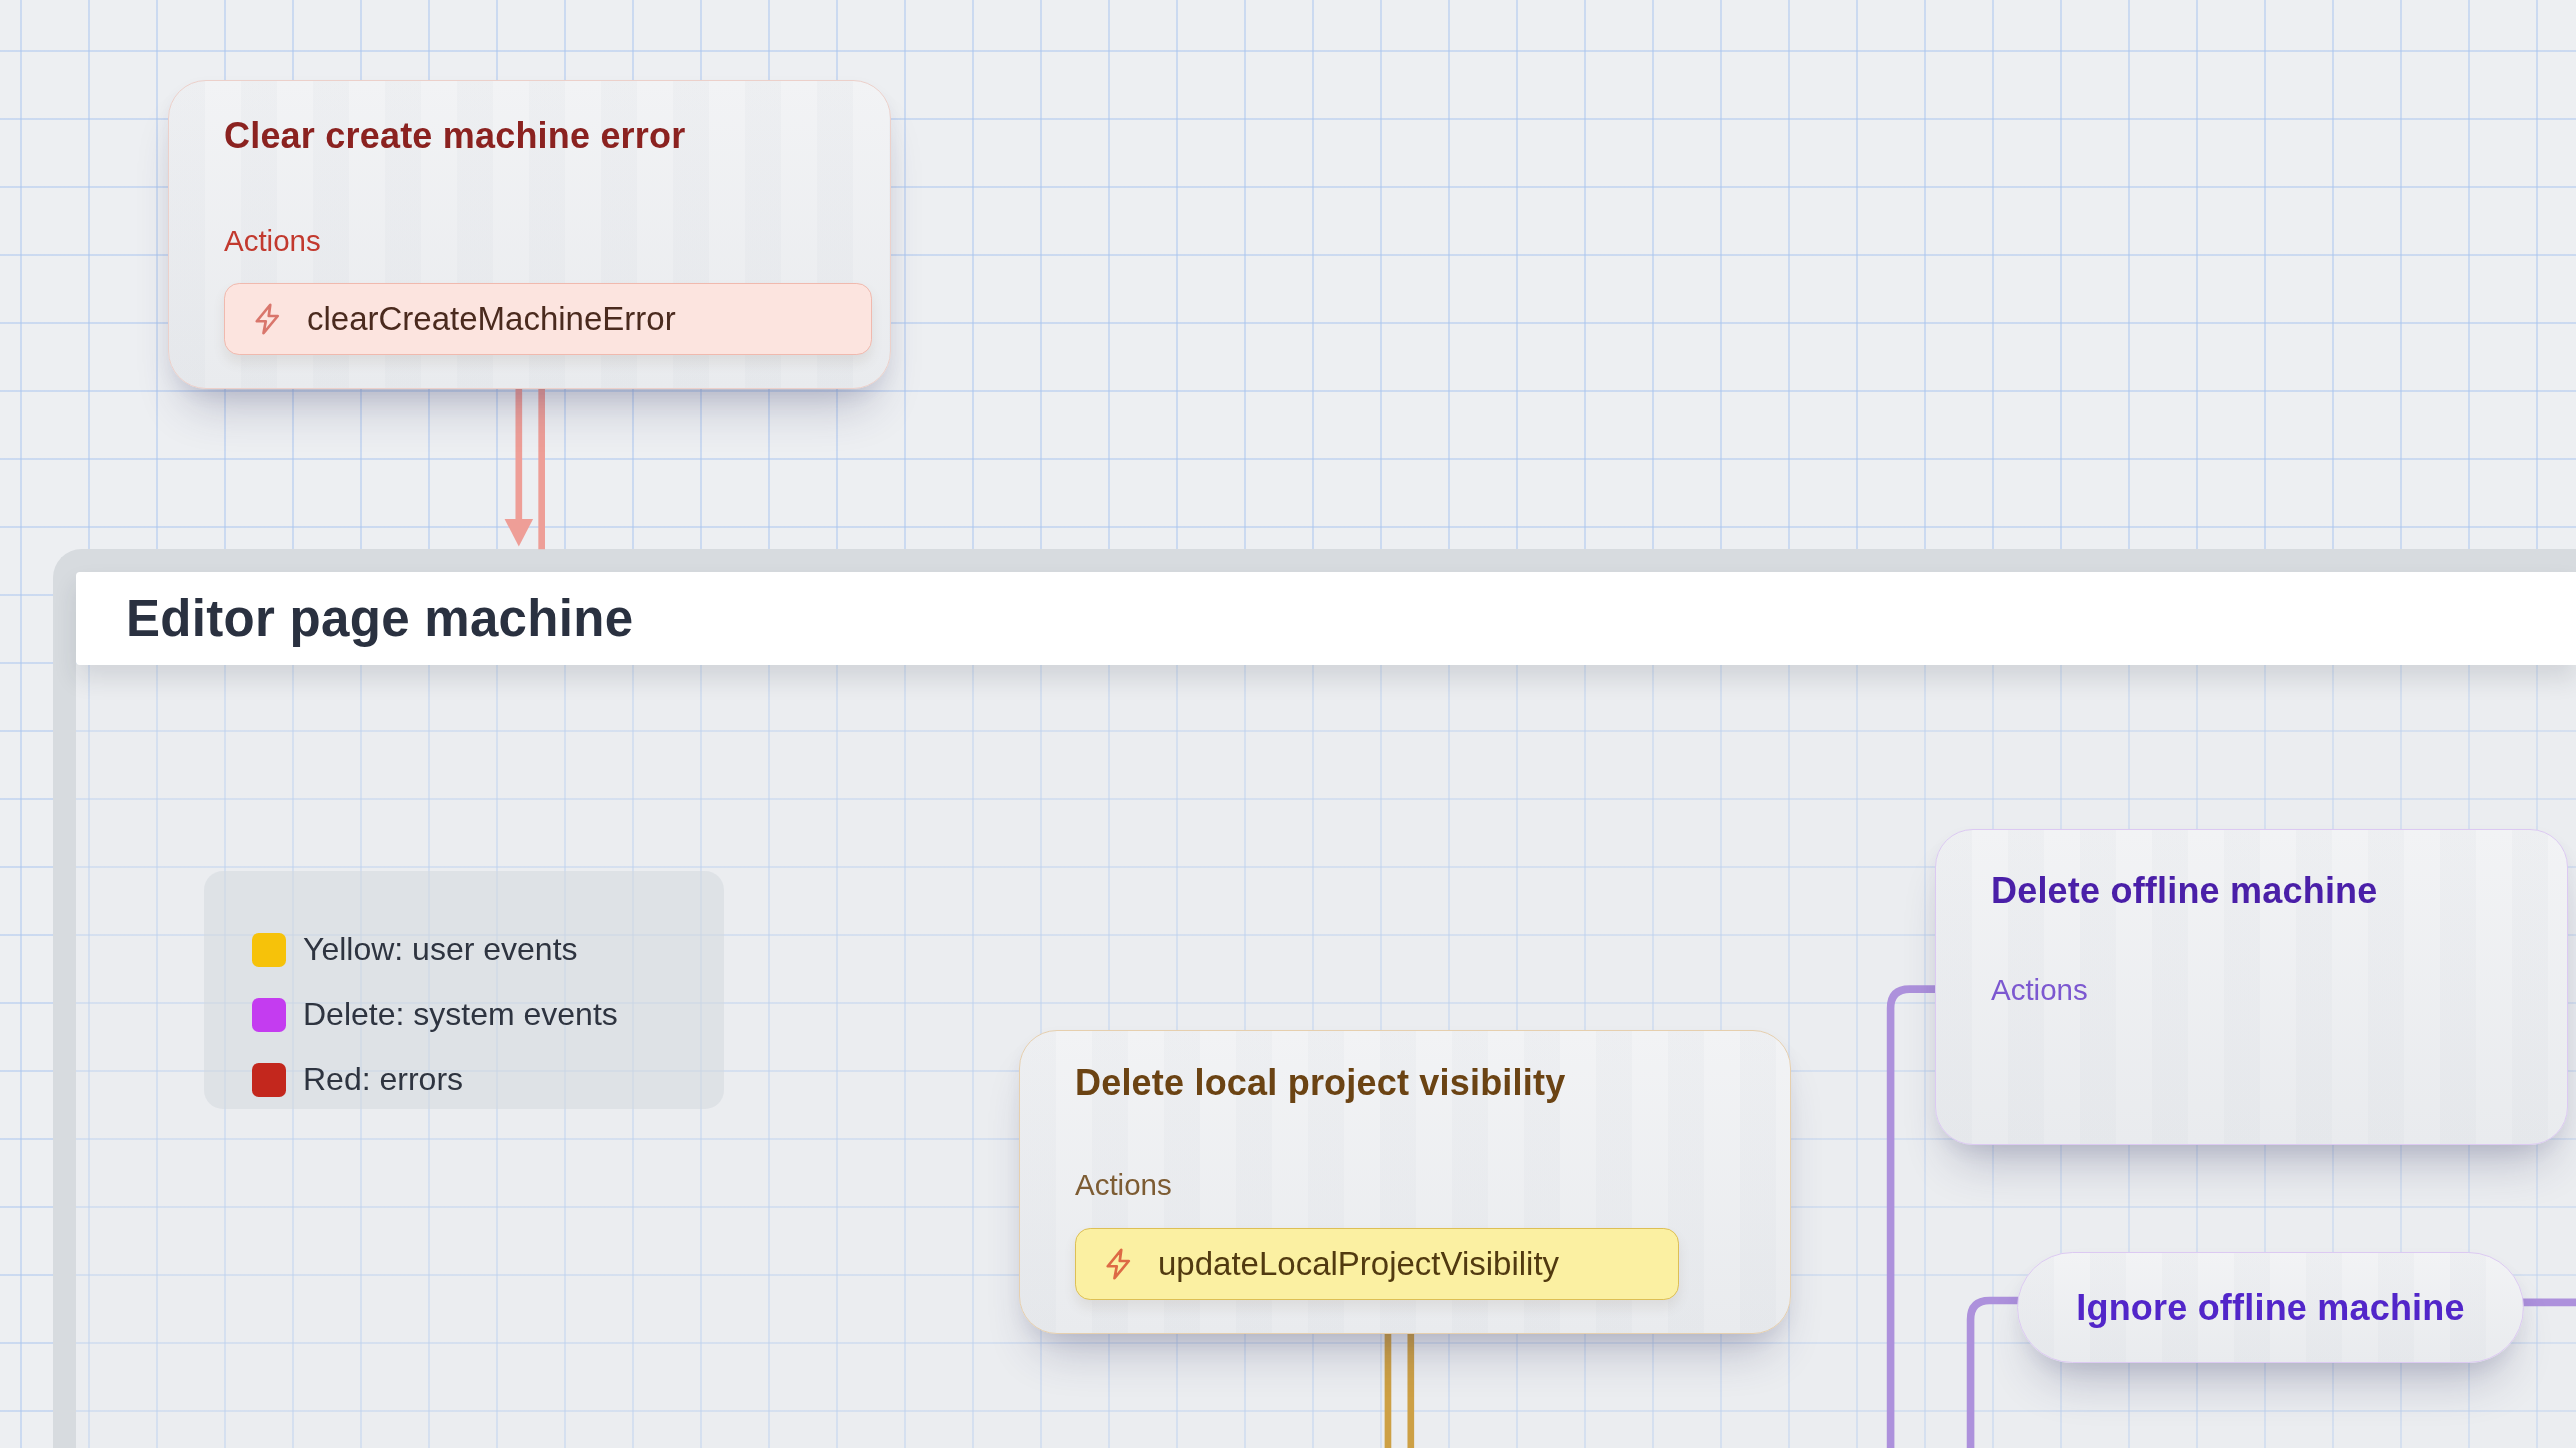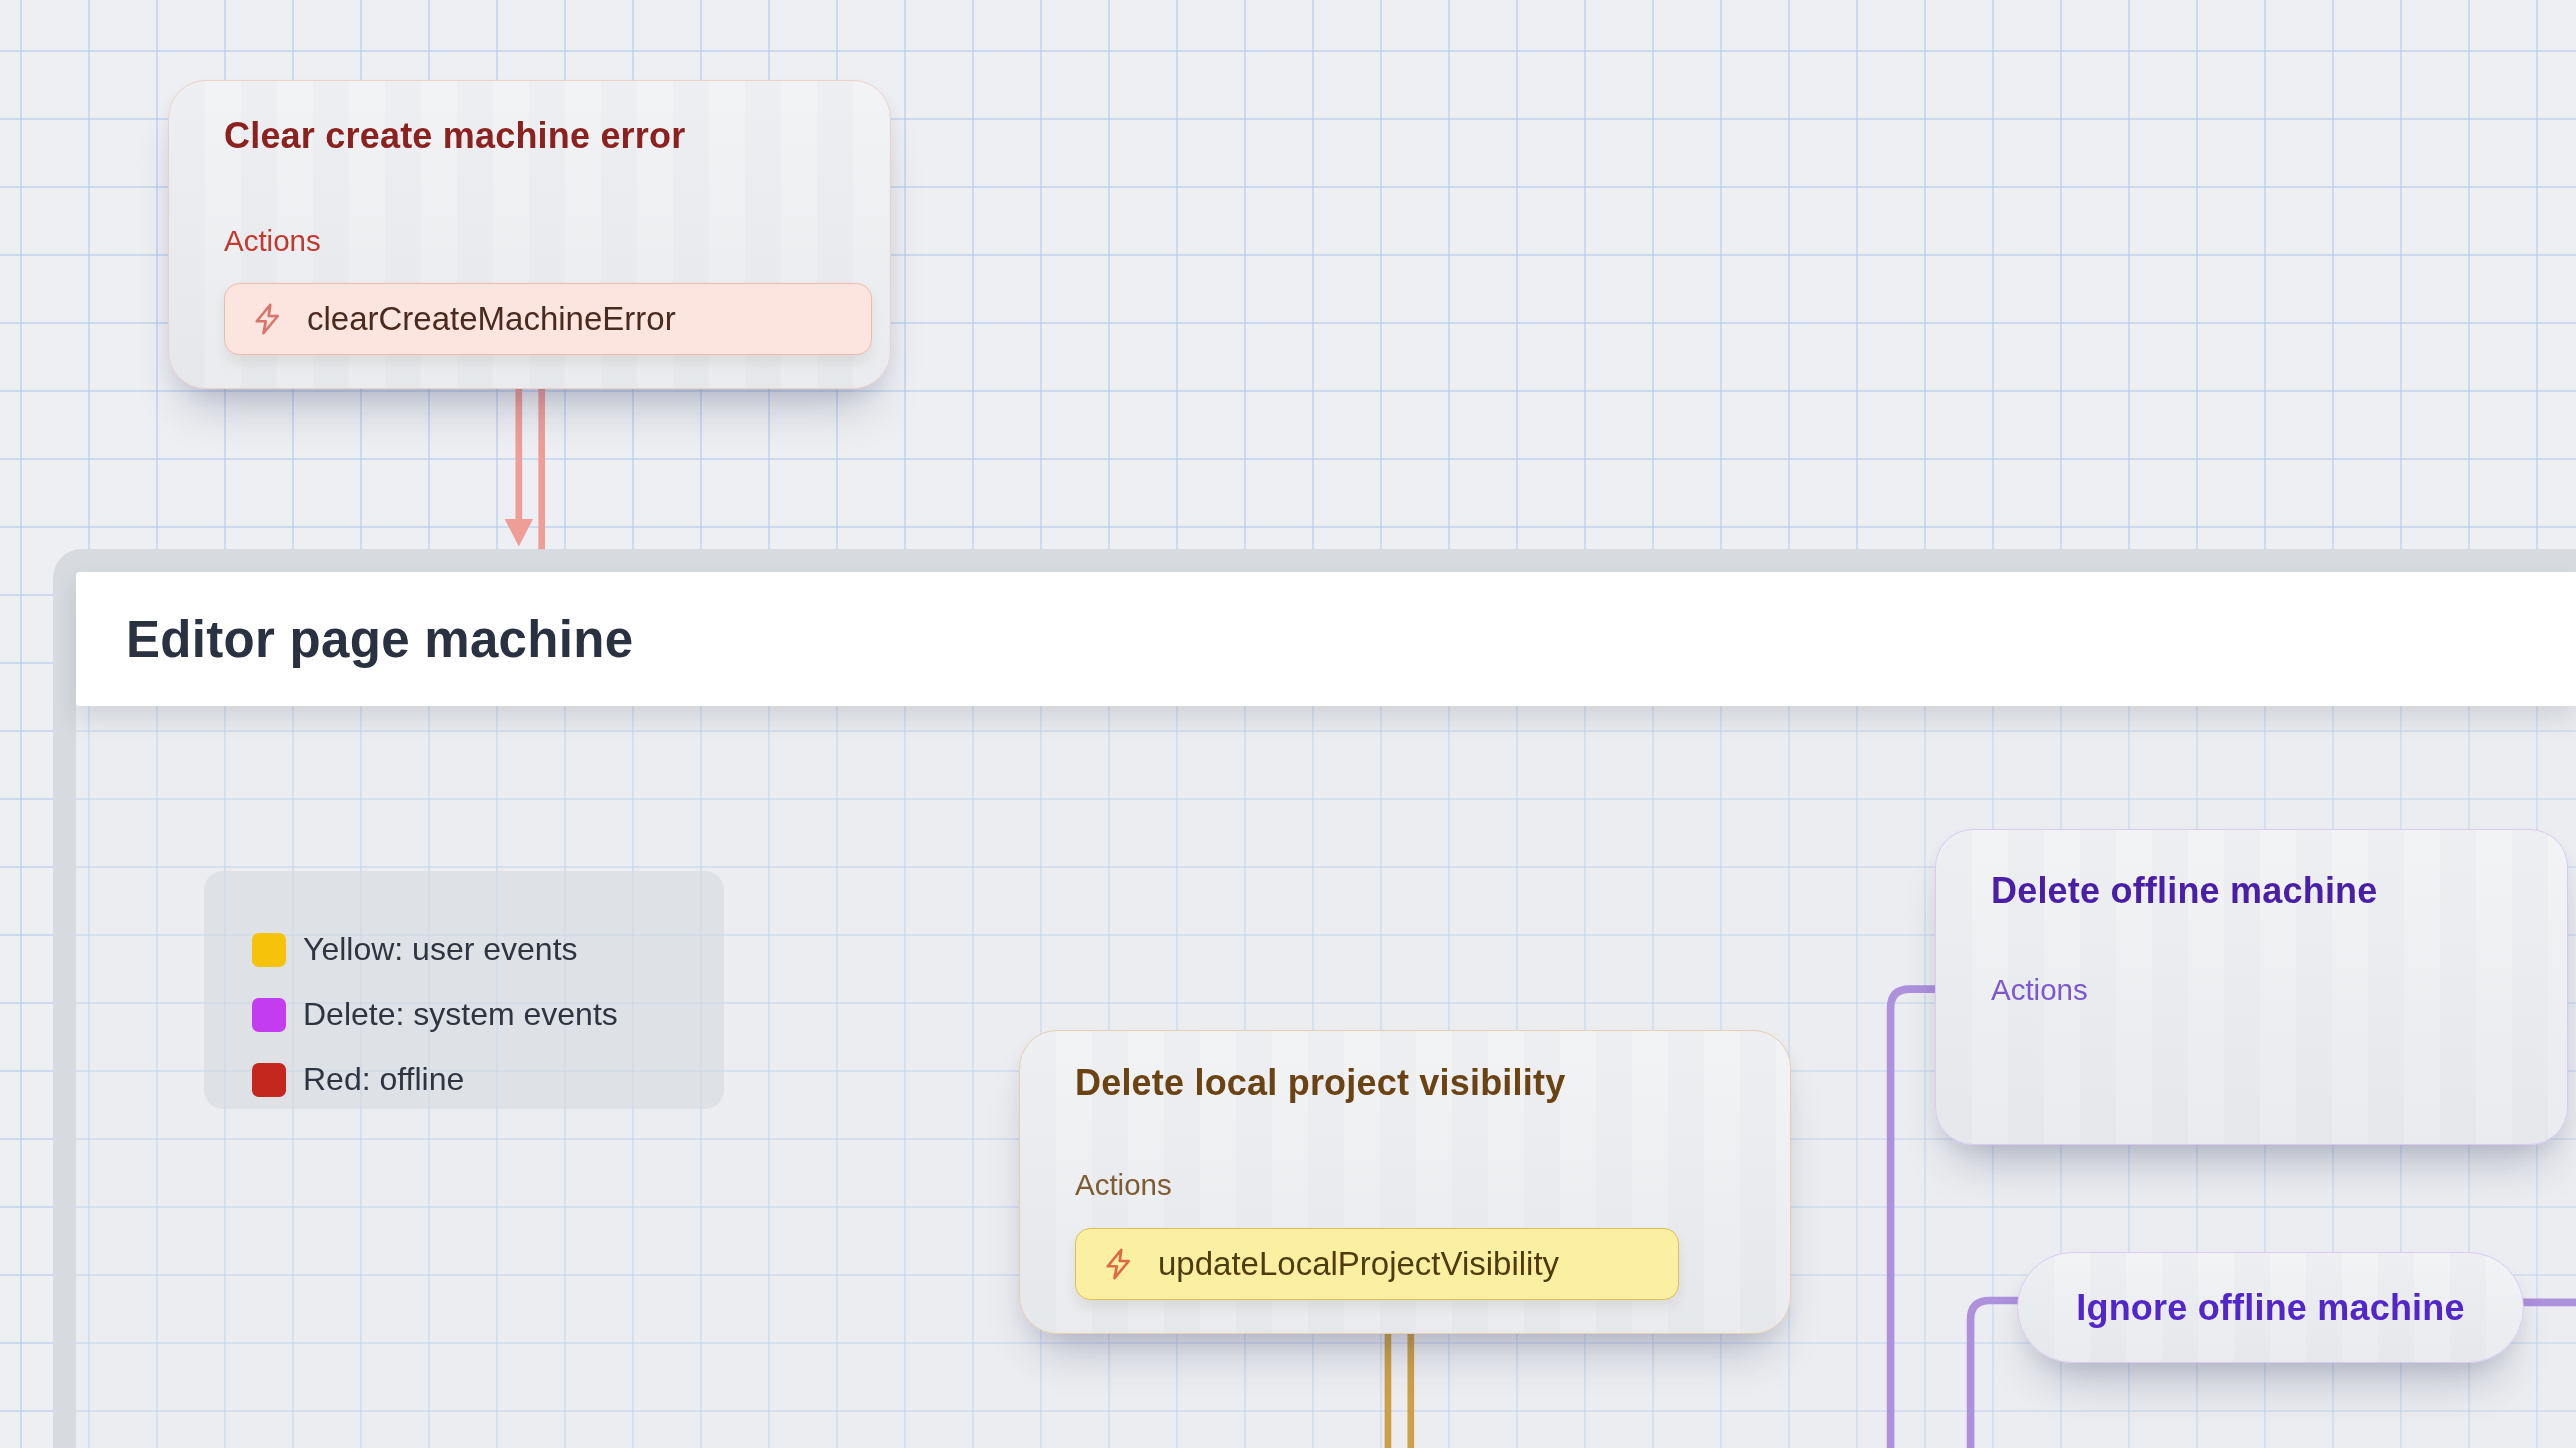--- a/index.html
+++ b/index.html
@@ -23,21 +23,21 @@
   
   .machine-frame{
     position:absolute;left:53px;top:549px;width:2523px;height:900px;
     box-sizing:border-box;
     border-left:23px solid #d7dbdf;
     border-top:23px solid #d7dbdf;
     border-top-left-radius:28.6px;
     background:rgba(233,236,239,.35);
   }
   .machine-header{
-    position:absolute;left:76px;top:572px;width:2500px;height:134px;
+    position:absolute;left:76px;top:572px;width:2500px;height:93px;
     background:#ffffff;
     box-shadow:0 13.3px 23px rgba(30,40,60,.12);
     display:flex;align-items:center;
     padding-left:50px;box-sizing:border-box;
     border-radius:3.8px 0 0 3.8px;
   }
   .machine-title{
     font-size:51px;font-weight:700;color:#2a3140;letter-spacing:0.3px;
   }
 
@@ -114,21 +114,21 @@
     <div class="legend-row">
       <span class="legend-swatch" style="background-color: rgb(246, 194, 10);"></span>
       <span class="legend-label">Yellow: user events</span>
     </div>
     <div class="legend-row">
       <span class="legend-swatch" style="background-color: rgb(196, 60, 240);"></span>
       <span class="legend-label">Delete: system events</span>
     </div>
     <div class="legend-row">
       <span class="legend-swatch" style="background-color: rgb(195, 39, 29);"></span>
-      <span class="legend-label">Red: offline</span>
+      <span class="legend-label">Red: errors</span>
     </div>
   </div>
 
   <svg id="edges" width="2576" height="1449" viewBox="0 0 2706 1522">
 
     <line x1="545" y1="400" x2="545" y2="546" stroke-width="7" style="stroke: rgb(238, 158, 151);"></line>
     <polygon points="530,545 560,545 545,574" style="fill: rgb(238, 158, 151);"></polygon>
     <line x1="569" y1="400" x2="569" y2="577" stroke-width="7" style="stroke: rgb(238, 158, 151);"></line>
 
     <line x1="1458" y1="1392" x2="1458" y2="1522" stroke-width="7" style="stroke: rgb(205, 160, 69);"></line>

